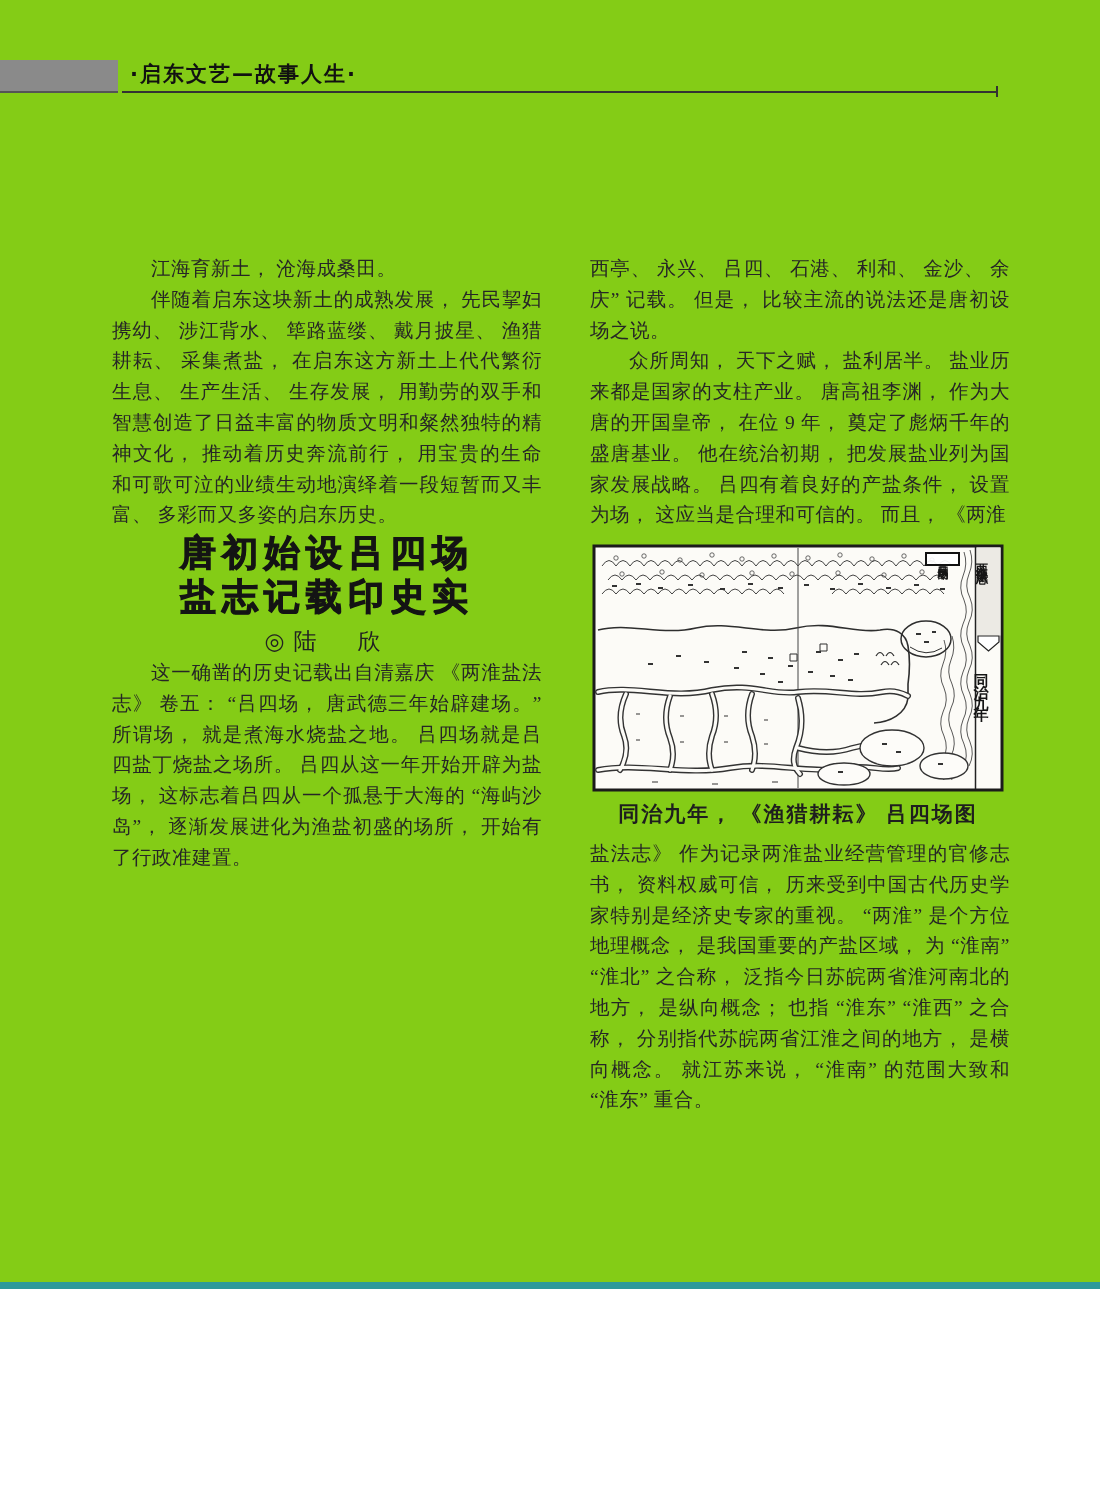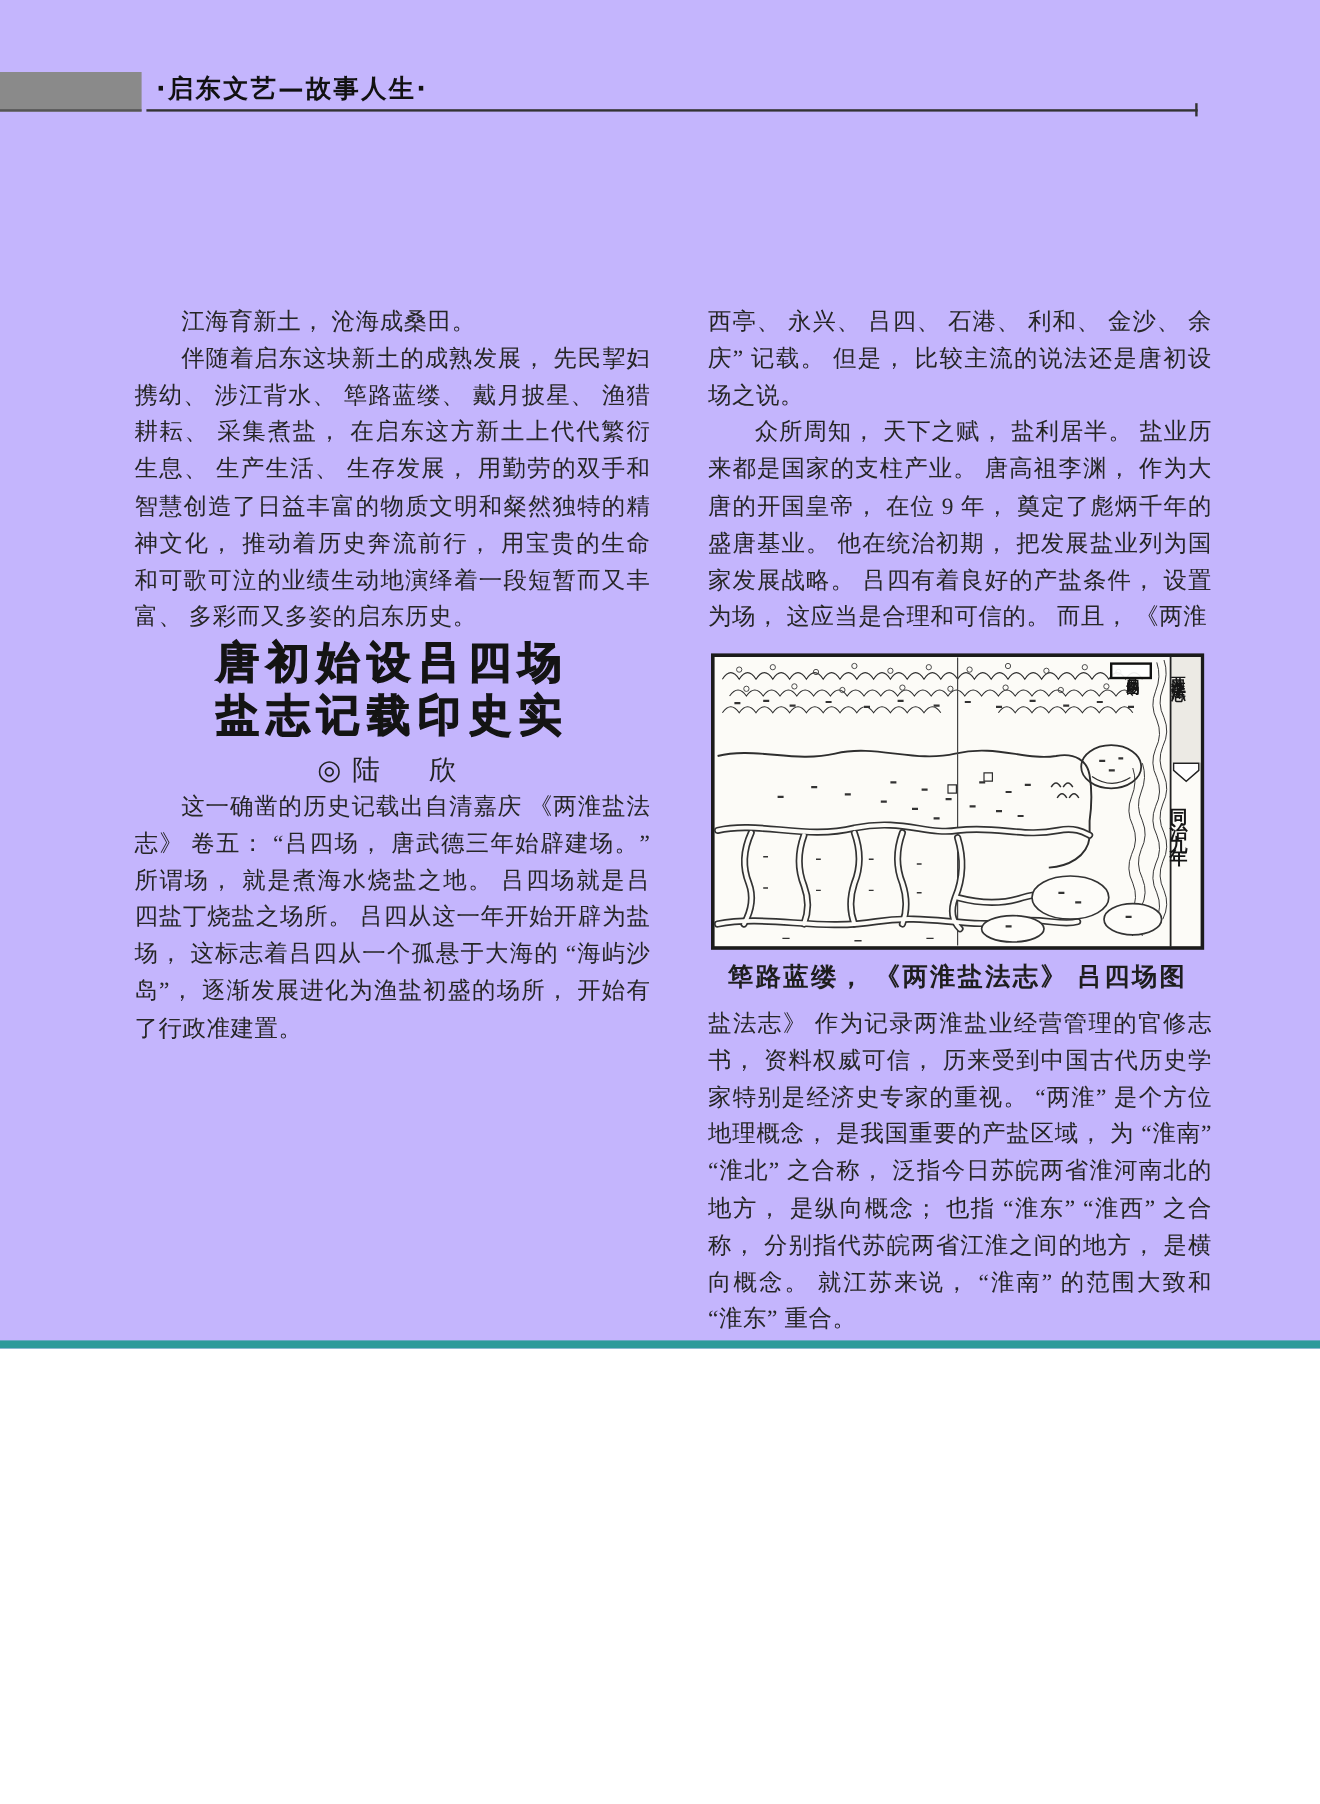--- a/index.html
+++ b/index.html
@@ -1,16 +1,16 @@
 <!DOCTYPE html>
 <html><head>
 <meta charset="utf-8">
 <style>
   html,body{margin:0;padding:0;background:#ffffff;}
-  #page{position:relative;width:1100px;height:1124px;background:#c4b5fd;overflow:hidden;
+  #page{position:relative;width:1100px;height:1289px;background:#84cc16;overflow:hidden;
         font-family:"Liberation Serif","DejaVu Serif",serif;color:#262626;}
 
   
   .hdr-bar{position:absolute;left:0;top:60px;width:118px;height:31px;background:#8a8a8a;border-bottom:2px solid #555;}
   .hdr-title{position:absolute;left:130px;top:60px;font-family:"DejaVu Sans","Liberation Sans",sans-serif;
              font-size:21px;font-weight:700;letter-spacing:2px;color:#111;}
   .hdr-rule{position:absolute;left:122px;top:91px;width:876px;height:2px;background:#333;}
   .hdr-tick{position:absolute;left:996px;top:86px;width:2px;height:11px;background:#333;}
 
   
@@ -145,21 +145,21 @@
 
         <ellipse cx="300" cy="204" rx="32" ry="18" fill="#fdfcf9" stroke="#333" stroke-width="1.4"></ellipse>
         <ellipse cx="352" cy="222" rx="24" ry="13" fill="#fdfcf9" stroke="#333" stroke-width="1.4"></ellipse>
         <ellipse cx="252" cy="230" rx="26" ry="11" fill="#fdfcf9" stroke="#333" stroke-width="1.4"></ellipse>
         <path stroke="#333" stroke-width="1.8" fill="none" d="M290,200 h5 M304,208 h5 M346,220 h5 M246,228 h5"></path>
         <path stroke="#333" stroke-width="1.2" fill="none" d="M60,238 h6 M120,240 h6 M180,238 h6 M44,170 h4 M44,196 h4 M88,172 h4 M88,198 h4 M132,172 h4 M132,198 h4 M172,176 h4 M172,200 h4"></path>
       </svg>
       <div class="map-overlay map-spine">两淮盐法志</div>
       <div class="map-overlay map-box">吕四场图</div>
       <div class="map-overlay map-year">同治九年</div>
-      <div class="fig-caption">筚路蓝缕， 《两淮盐法志》 吕四场图</div>
+      <div class="fig-caption">同治九年， 《渔猎耕耘》 吕四场图</div>
     </div>
 
     <p>盐法志》 作为记录两淮盐业经营管理的官修志书， 资料权威可信， 历来受到中国古代历史学家特别是经济史专家的重视。 “两淮” 是个方位地理概念， 是我国重要的产盐区域， 为 “淮南” “淮北” 之合称， 泛指今日苏皖两省淮河南北的地方， 是纵向概念； 也指 “淮东” “淮西” 之合称， 分别指代苏皖两省江淮之间的地方， 是横向概念。 就江苏来说， “淮南” 的范围大致和 “淮东” 重合。</p>
   </div>
 
   <div class="page-num">38</div>
   <div class="bottom-bar"></div>
 </div>
 
 </body></html>

